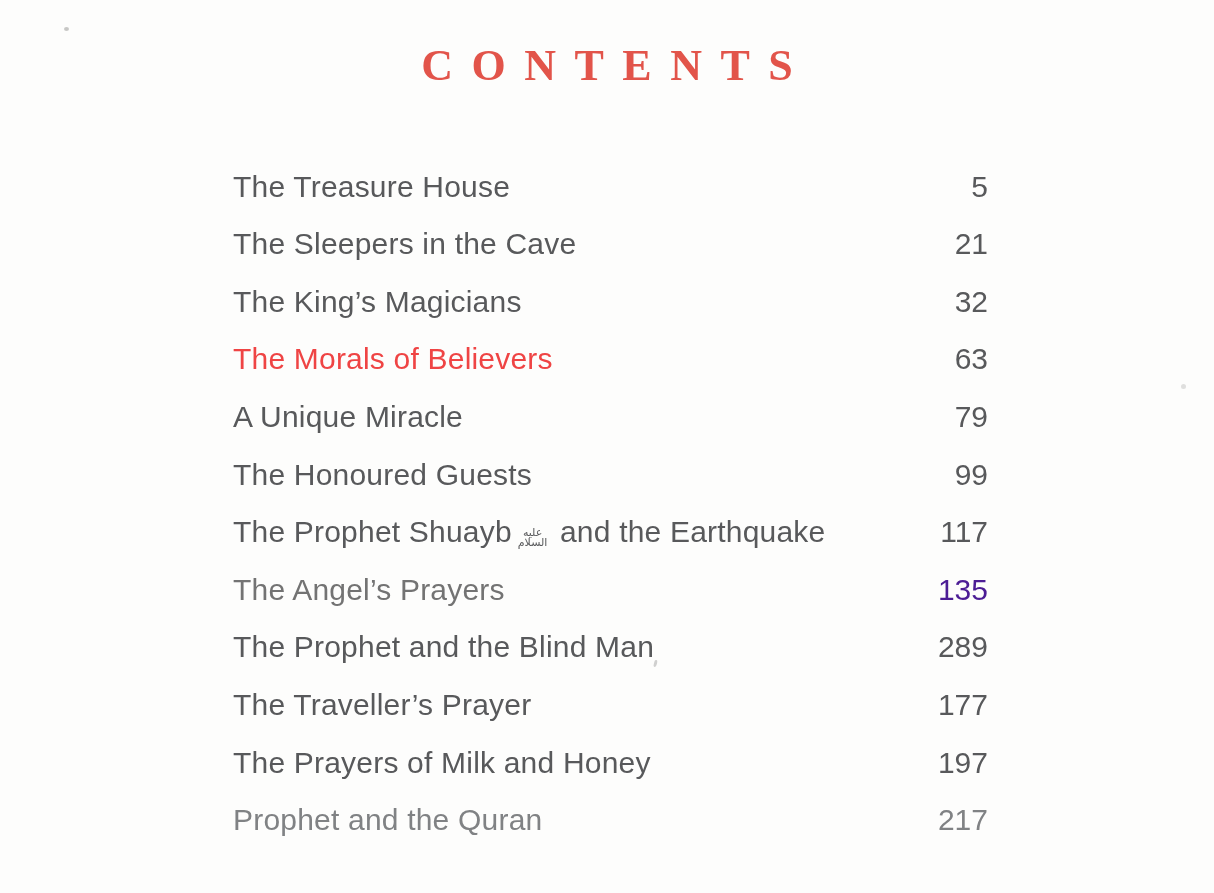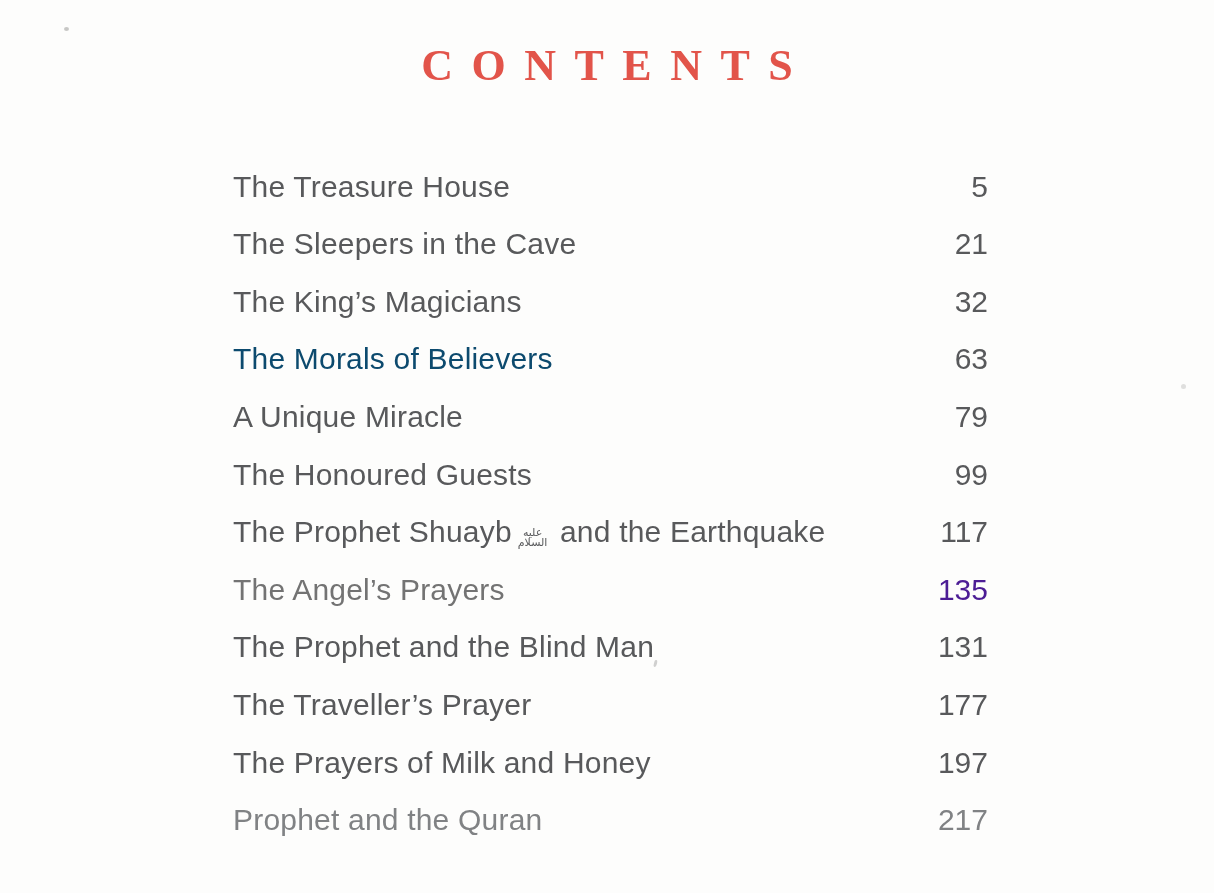--- a/index.html
+++ b/index.html
@@ -87,21 +87,21 @@
     <span class="toc-title" style="color: rgb(88, 89, 91);">The Sleepers in the Cave</span>
     <span class="toc-page" style="color: rgb(88, 89, 91);">21</span>
   </div>
 
   <div class="toc-row">
     <span class="toc-title" style="color: rgb(88, 89, 91);">The King’s Magicians</span>
     <span class="toc-page" style="color: rgb(88, 89, 91);">32</span>
   </div>
 
   <div class="toc-row">
-    <span class="toc-title" style="color: #0c4a6e;">The Morals of Believers</span>
+    <span class="toc-title" style="color: #ef4444;">The Morals of Believers</span>
     <span class="toc-page" style="color: rgb(88, 89, 91);">63</span>
   </div>
 
   <div class="toc-row">
     <span class="toc-title" style="color: rgb(88, 89, 91);">A Unique Miracle</span>
     <span class="toc-page" style="color: rgb(88, 89, 91);">79</span>
   </div>
 
   <div class="toc-row">
     <span class="toc-title" style="color: rgb(88, 89, 91);">The Honoured Guests</span>
@@ -113,21 +113,21 @@
     <span class="toc-page" style="color: rgb(88, 89, 91);">117</span>
   </div>
 
   <div class="toc-row">
     <span class="toc-title" style="color: #737373;">The Angel’s Prayers</span>
     <span class="toc-page" style="color: #4c1d95;">135</span>
   </div>
 
   <div class="toc-row">
     <span class="toc-title" style="color: rgb(88, 89, 91);">The Prophet and the Blind Man</span>
-    <span class="toc-page" style="color: rgb(88, 89, 91);">131</span>
+    <span class="toc-page" style="color: rgb(88, 89, 91);">289</span>
   </div>
 
   <div class="toc-row">
     <span class="toc-title" style="color: rgb(88, 89, 91);">The Traveller’s Prayer</span>
     <span class="toc-page" style="color: rgb(88, 89, 91);">177</span>
   </div>
 
   <div class="toc-row">
     <span class="toc-title" style="color: rgb(88, 89, 91);">The Prayers of Milk and Honey</span>
     <span class="toc-page" style="color: rgb(88, 89, 91);">197</span>

